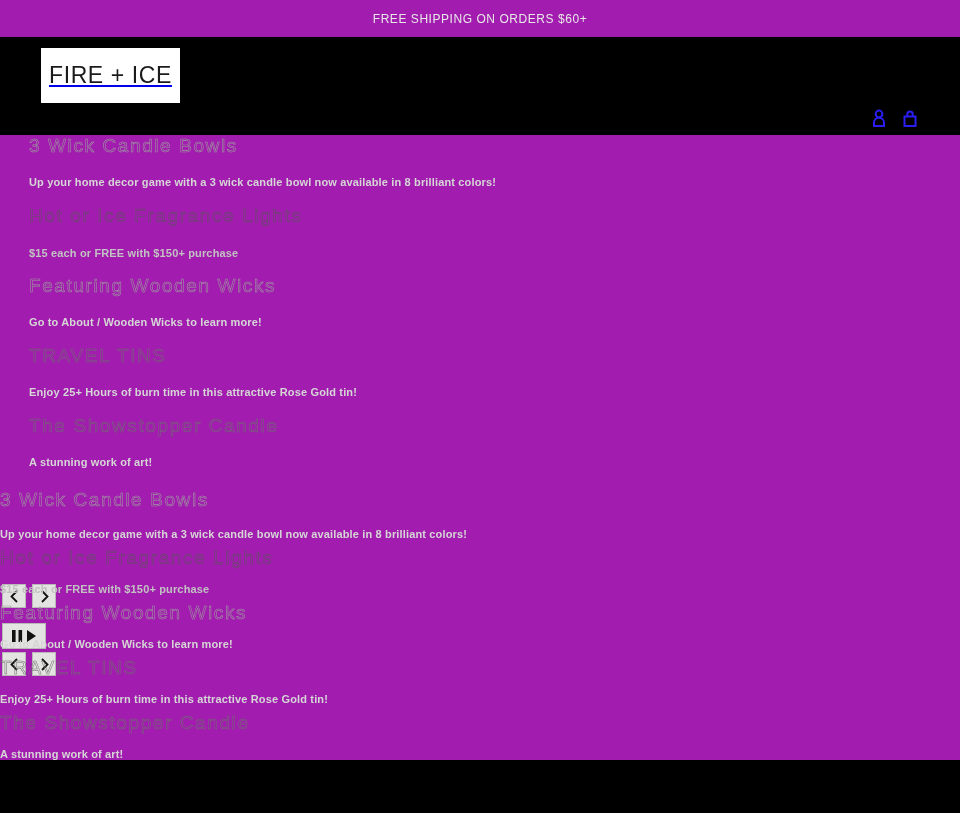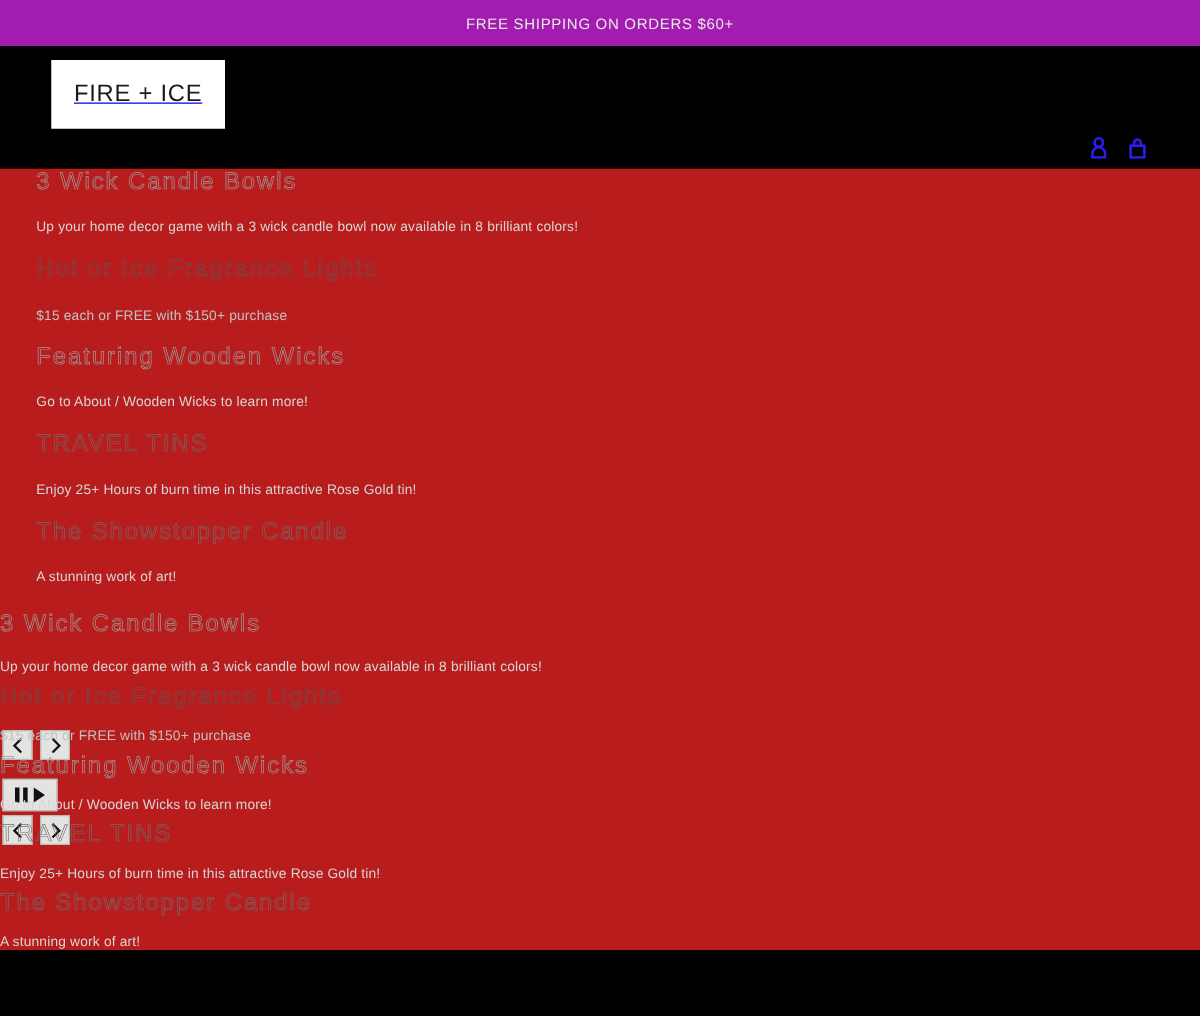--- a/index.html
+++ b/index.html
@@ -42,21 +42,21 @@
     top: 11px;
     width: 139px;
     height: 55px;
     background: #ffffff;
     display: flex;
     align-items: center;
     justify-content: center;
   }
   .logo-text {
     color: #1b1b1b;
-    font-size: 19px;
+    font-size: 23px;
     letter-spacing: 0.6px;
     font-weight: 400;
     white-space: nowrap;
   }
 
   .main-nav {
     position: absolute;
     left: 313px;
     top: 32px;
     display: flex;
@@ -87,21 +87,21 @@
   .hdr-icon {
     width: 14px;
     height: 18px;
     display: block;
   }
   .hdr-icon svg { display: block; }
 
   
   .carousel-region {
     position: relative;
-    background: #b91c1c;
+    background: #a21caf;
   }
 
   .slide-block { position: relative; }
 
   .slide-h2 {
     font-size: 19px;
     font-weight: 400;
     letter-spacing: 1.6px;
     color: transparent;
     -webkit-text-stroke: 0.55px #9d9d9d;
@@ -109,21 +109,21 @@
     filter: blur(0.25px);
   }
   .slide-h2.dim {
     -webkit-text-stroke: 0.5px #6e6e6e;
   }
   .slide-h2.dimmer {
     -webkit-text-stroke: 0.45px #5a5a5a;
   }
   .slide-p {
     font-size: 11px;
-    font-weight: 400;
+    font-weight: 700;
     letter-spacing: 0.15px;
     color: #d6d6d6;
     white-space: nowrap;
     filter: blur(0.3px);
   }
   .slide-p.faint {
     color: #c2c2c2;
   }
 
   

